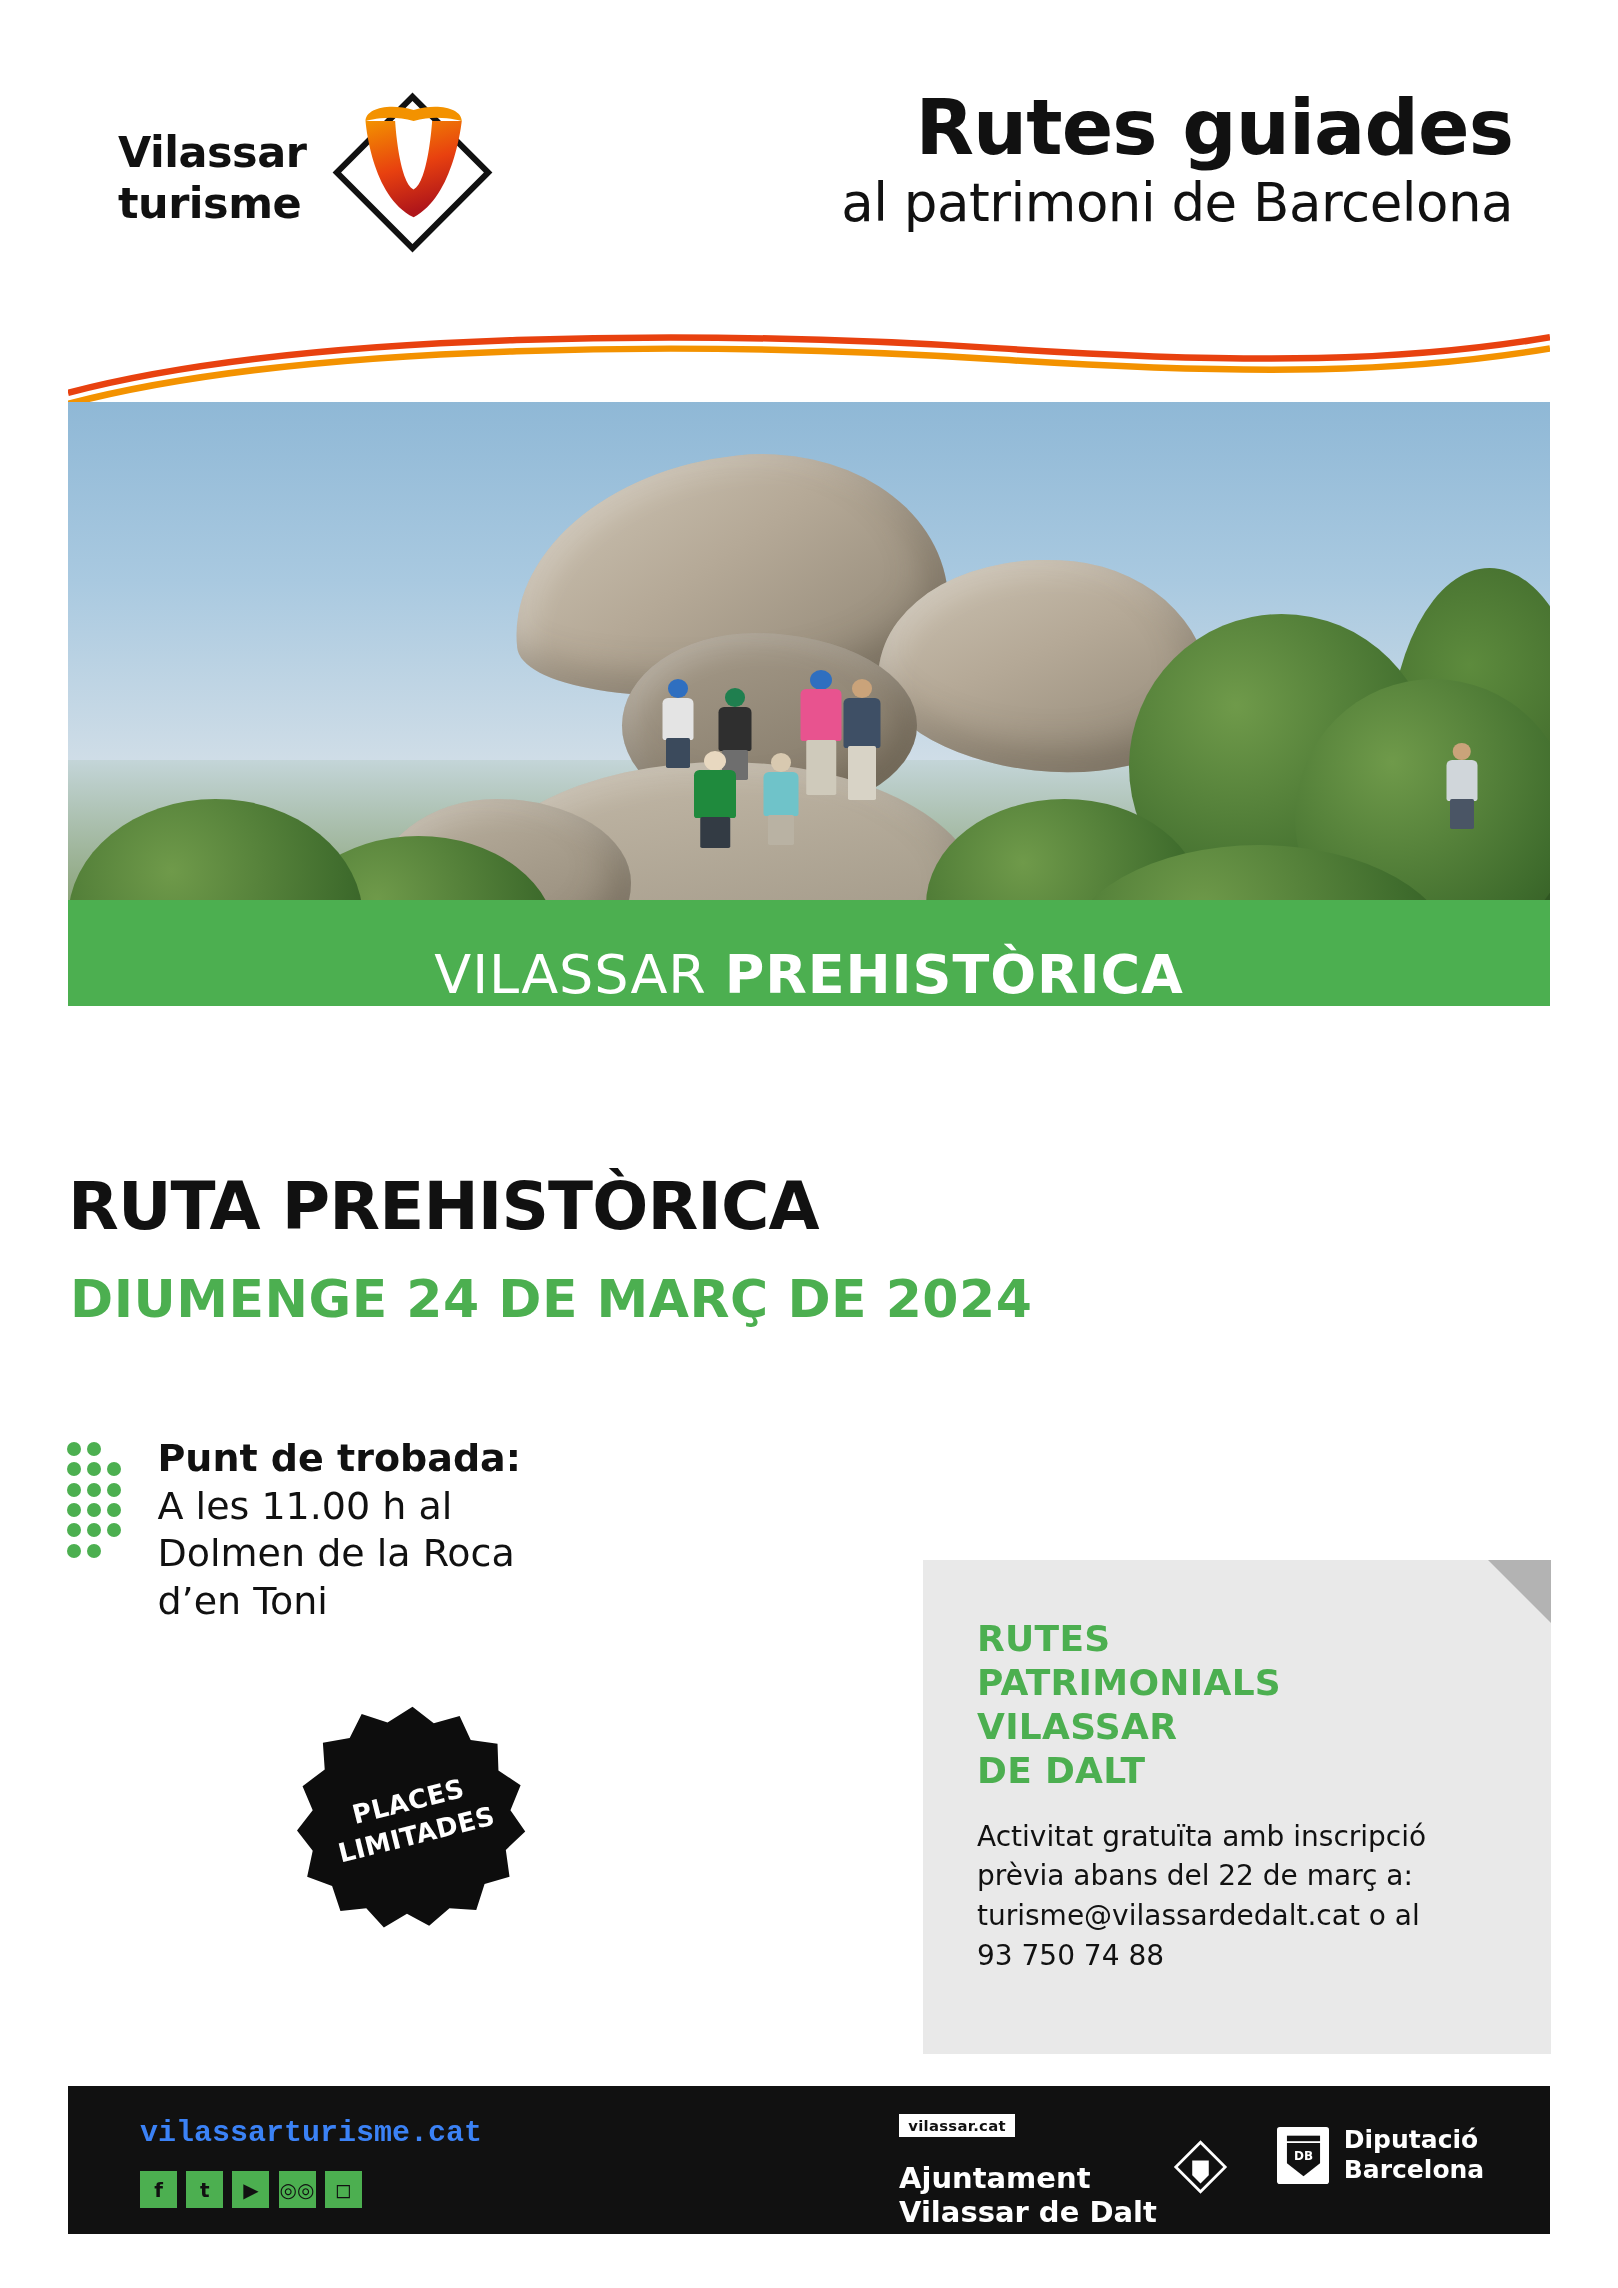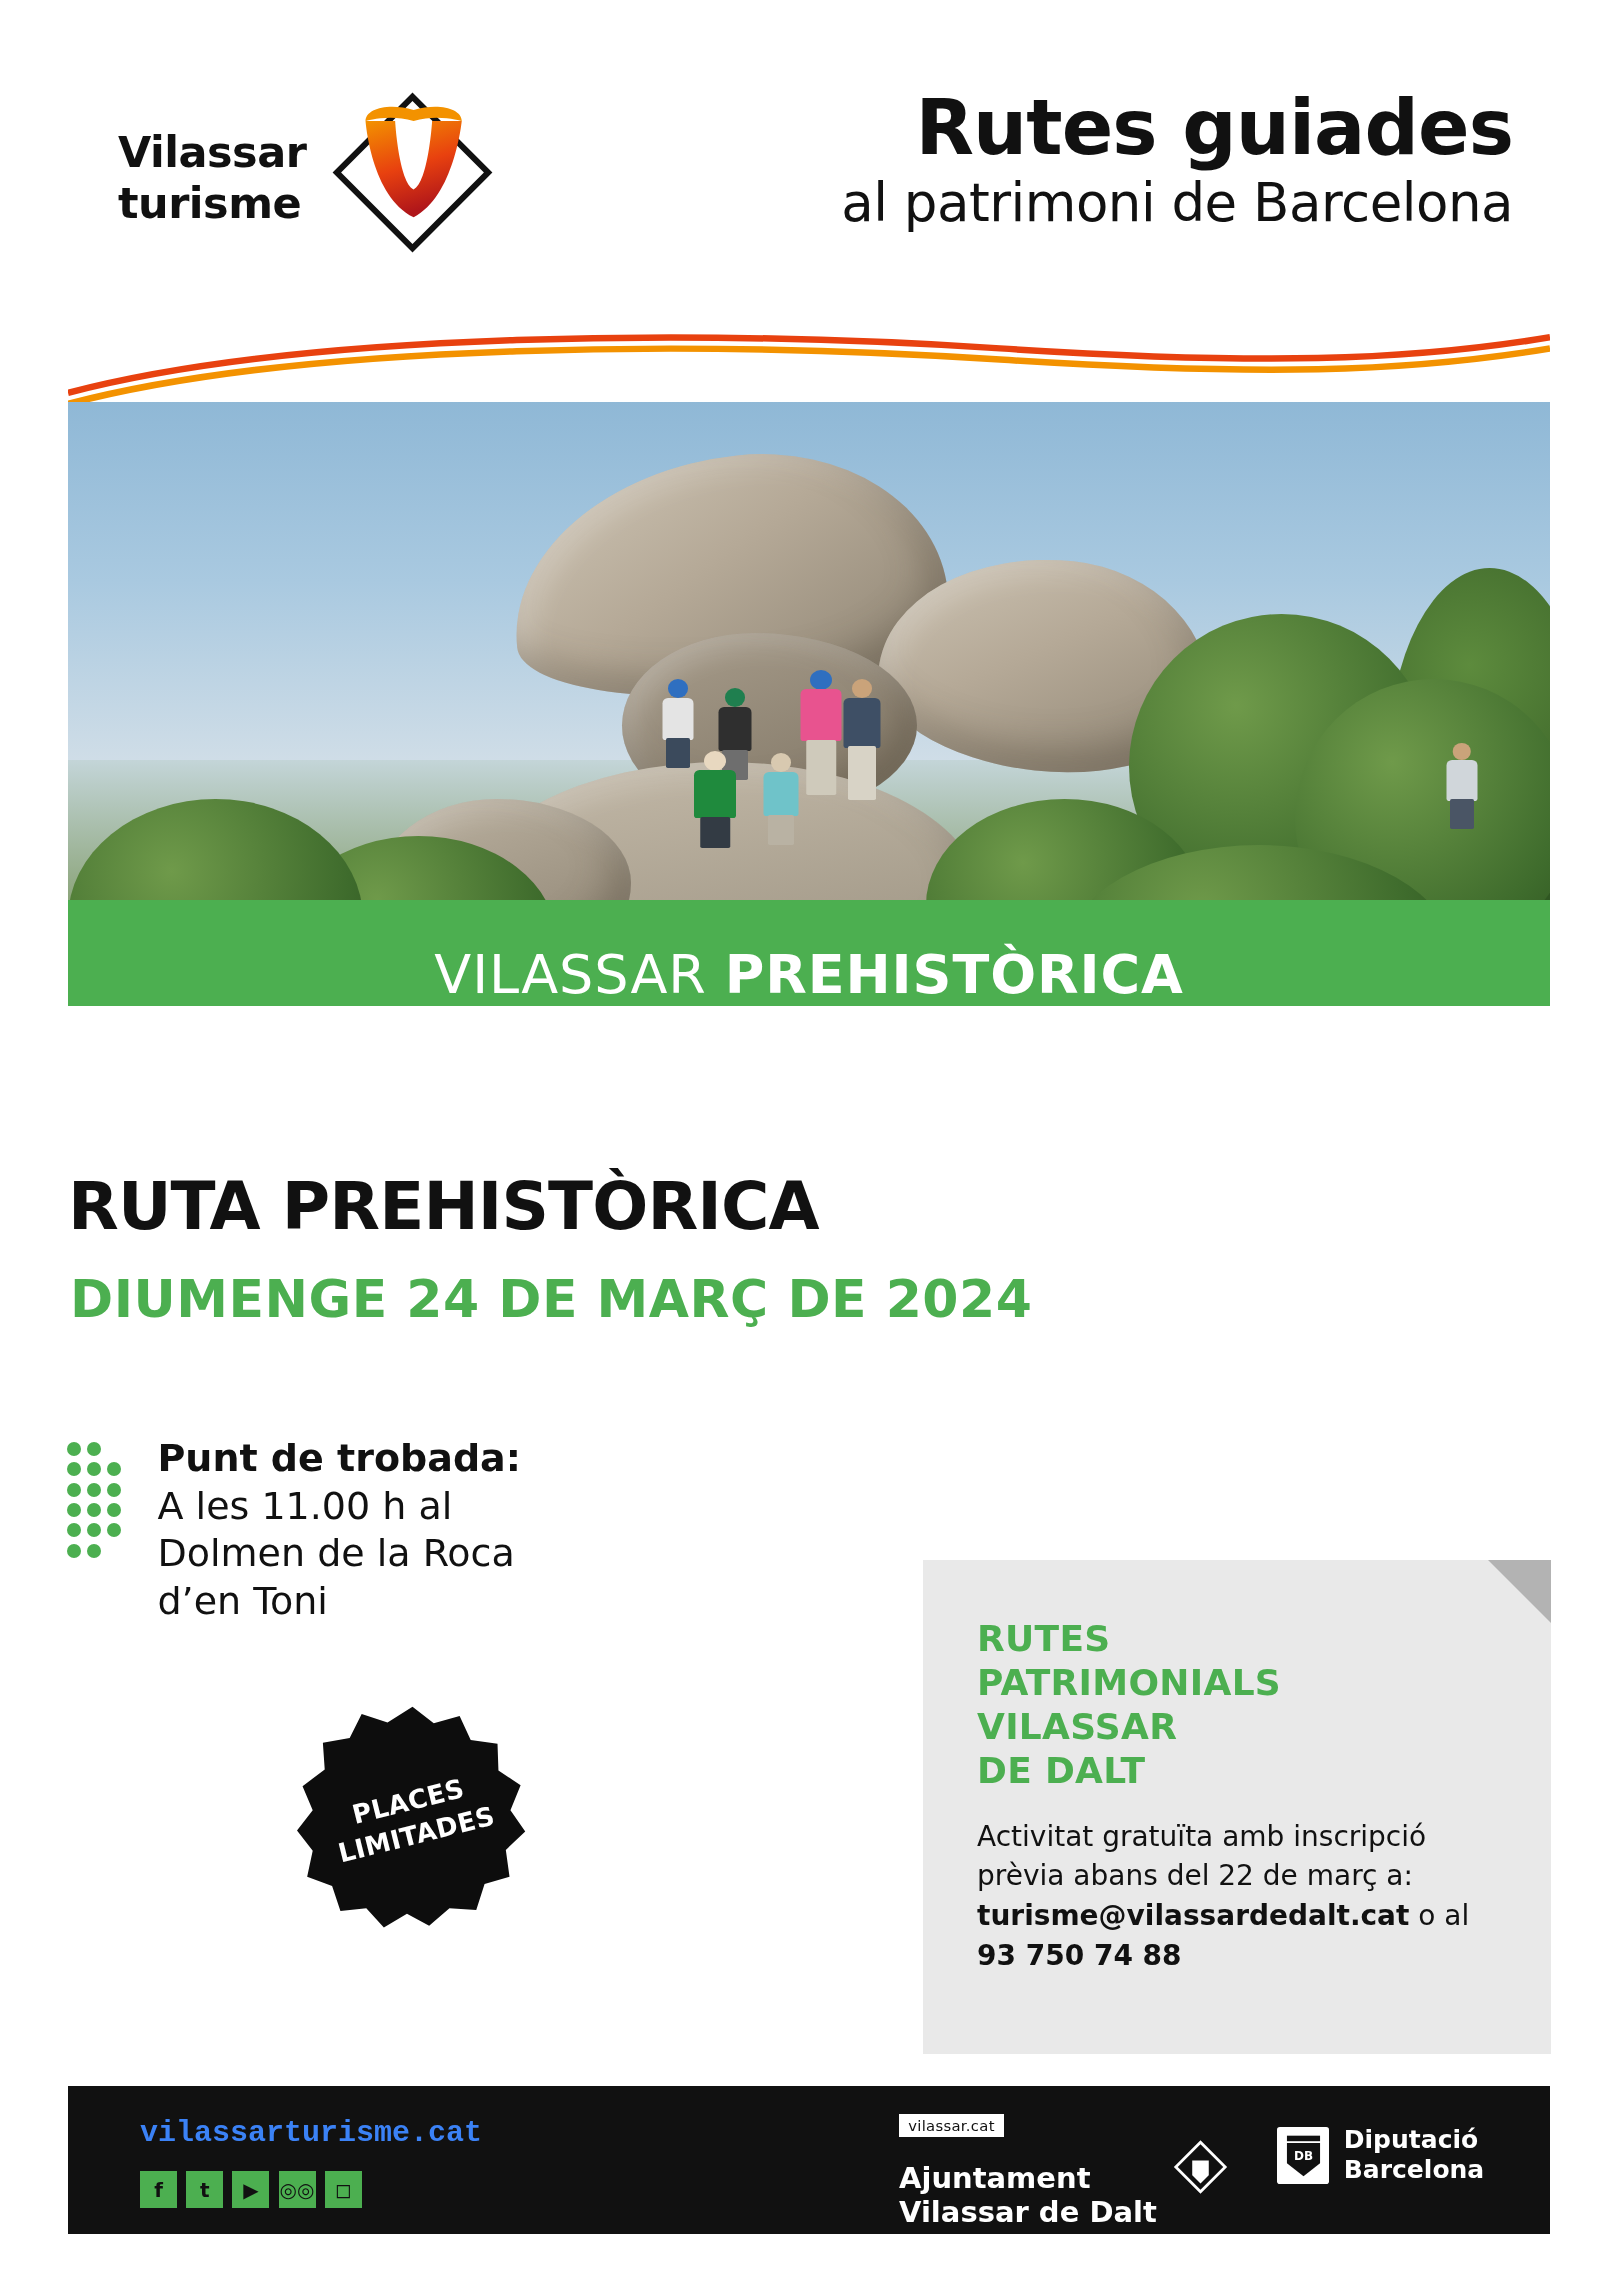--- a/index.html
+++ b/index.html
@@ -262,21 +262,21 @@
     font-size: 36px;
     line-height: 1.22;
     letter-spacing: 0.3px;
   }
   .infobox-body {
     margin-top: 24px;
     font-size: 28px;
     color: #111111;
     line-height: 1.42;
   }
-  .infobox-body b { font-weight: bold; text-align: right; }
+  .infobox-body b { font-weight: normal; text-align: right; }
 
   
   .footer {
     position: absolute;
     left: 68px;
     top: 2086px;
     width: 1482px;
     height: 148px;
     background: #111111;
   }
@@ -313,21 +313,21 @@
     display: flex;
     align-items: center;
   }
   .ajunt-text { text-align: left; }
   .ajunt-tag {
     display: inline-block;
     background: #ffffff;
     color: #111111;
     font-size: 14.8px;
     padding: 2.8px 9.2px;
-    font-weight: normal;
+    font-weight: bold;
     letter-spacing: 0.3px;
   }
   .ajunt-name {
     font-size: 29px;
     font-weight: bold;
     line-height: 1.2;
     margin-top: 24px;
     color: #ffffff;
   }
   .ajunt-shield {

